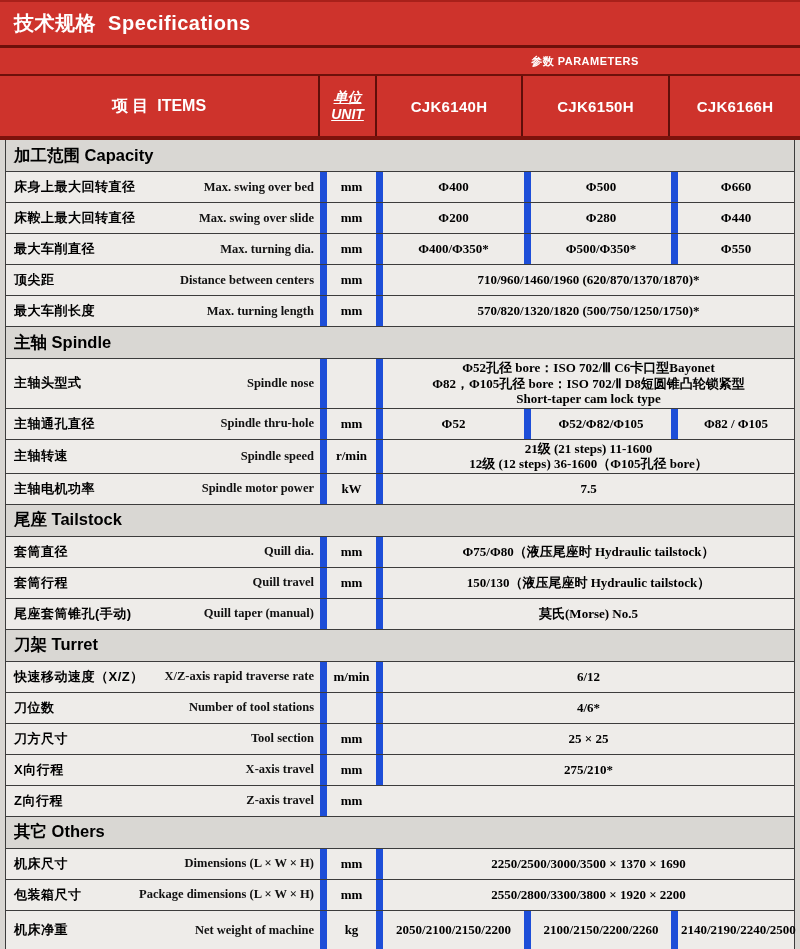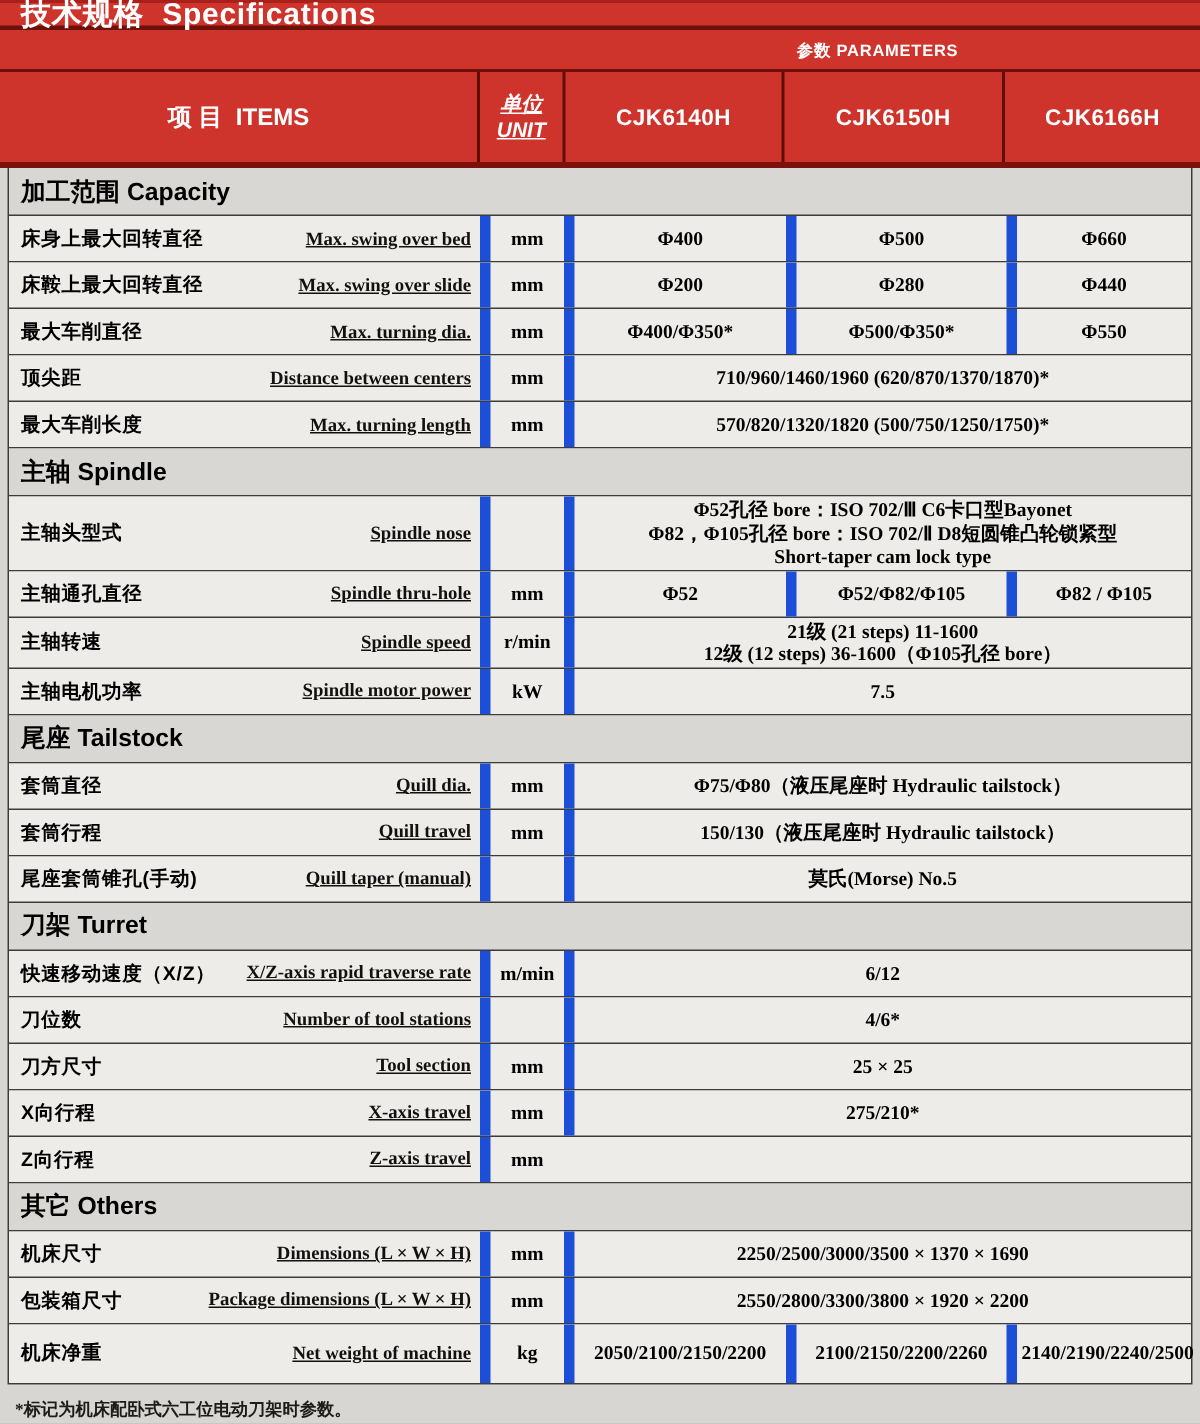--- a/index.html
+++ b/index.html
@@ -4,21 +4,21 @@
 <style>
   * { margin:0; padding:0; box-sizing:border-box; }
   html,body { background:#b8b6b2; }
   .page{
     width:800px; height:949px; margin:0 auto; position:relative; overflow:hidden;
     background:#d8d6d2; font-family:"Liberation Sans", sans-serif;
   }
   
   .red{ background:#ce332c; color:#ffffff; }
   .title-bar{
-    height:20px; display:flex; align-items:center; padding-left:14px;
+    height:48px; display:flex; align-items:center; padding-left:14px;
     font-size:20px; font-weight:bold; letter-spacing:0.5px;
     border-top:2px solid #a8201a; border-bottom:3px solid #6e100a;
   }
   .title-text{ white-space:pre; }
   .params-row{
     height:28px; position:relative;
     border-bottom:2px solid #6e100a;
   }
   .params-label{
     position:absolute; left:375px; right:5px; top:0; bottom:0;
@@ -52,21 +52,21 @@
   }
   .row.span{ grid-template-columns:314px 56px 1fr; }
   .row.tall{ min-height:46px; }
   .row.tall2{ min-height:34px; }
   .row.tall3{ min-height:40px; }
   .cell{ display:flex; align-items:center; justify-content:center; text-align:center; }
   .cell.items{ justify-content:space-between; padding:2px 6px 2px 8px; text-align:left; }
   .cn{ font-size:13px; font-weight:600; color:#000; letter-spacing:0.5px; }
   .en{
     font-family:"Liberation Serif", serif; font-size:12.5px; font-weight:bold;
-    color:#111; text-align:right; margin-left:6px;text-decoration:underline;
+    color:#111; text-align:right; margin-left:6px;
   }
   .unit, .val{
     font-family:"Liberation Serif", serif; font-size:13px; font-weight:bold; color:#000;
     border-left:7px solid #1d4ed8; white-space:pre-line; line-height:1.25; padding:1px 3px;
   }
   .val.small{ font-size:13px; line-height:1.2; }
   .footnote{
     padding:9px 0 0 10px; font-family:"Liberation Serif", serif;
     font-size:11.5px; font-weight:bold; color:#1c1c1c;
   }

